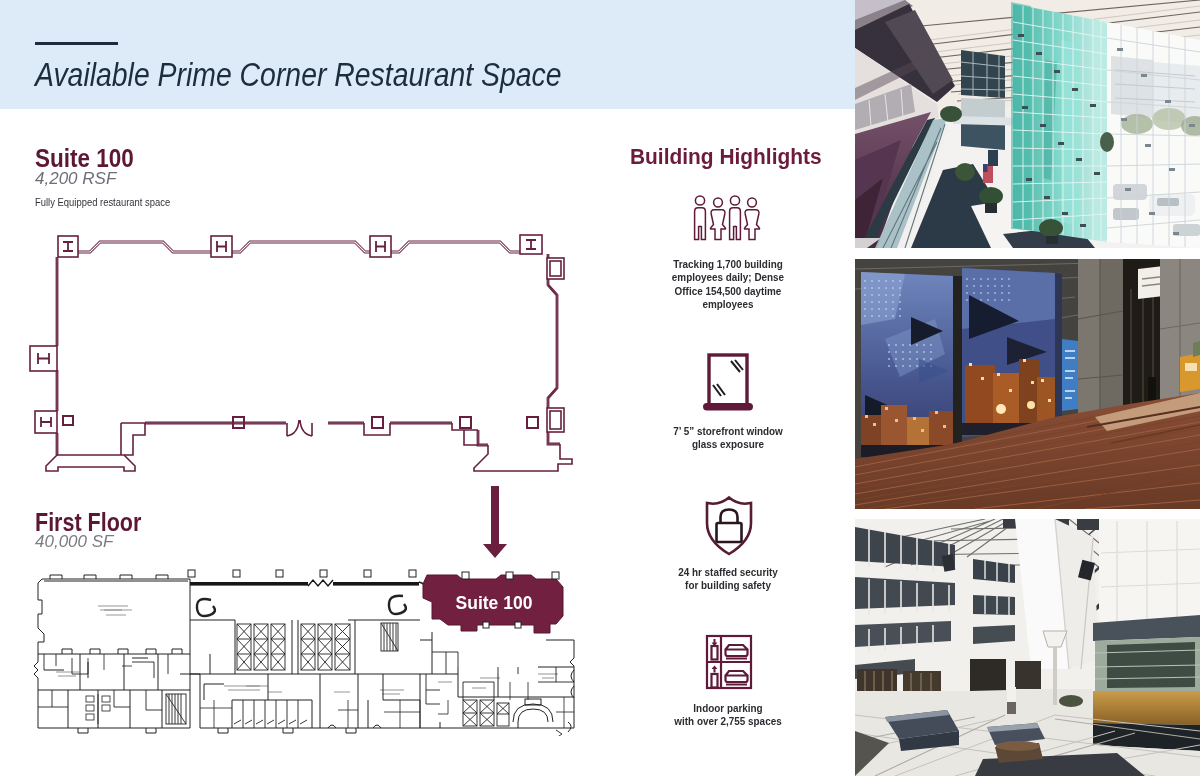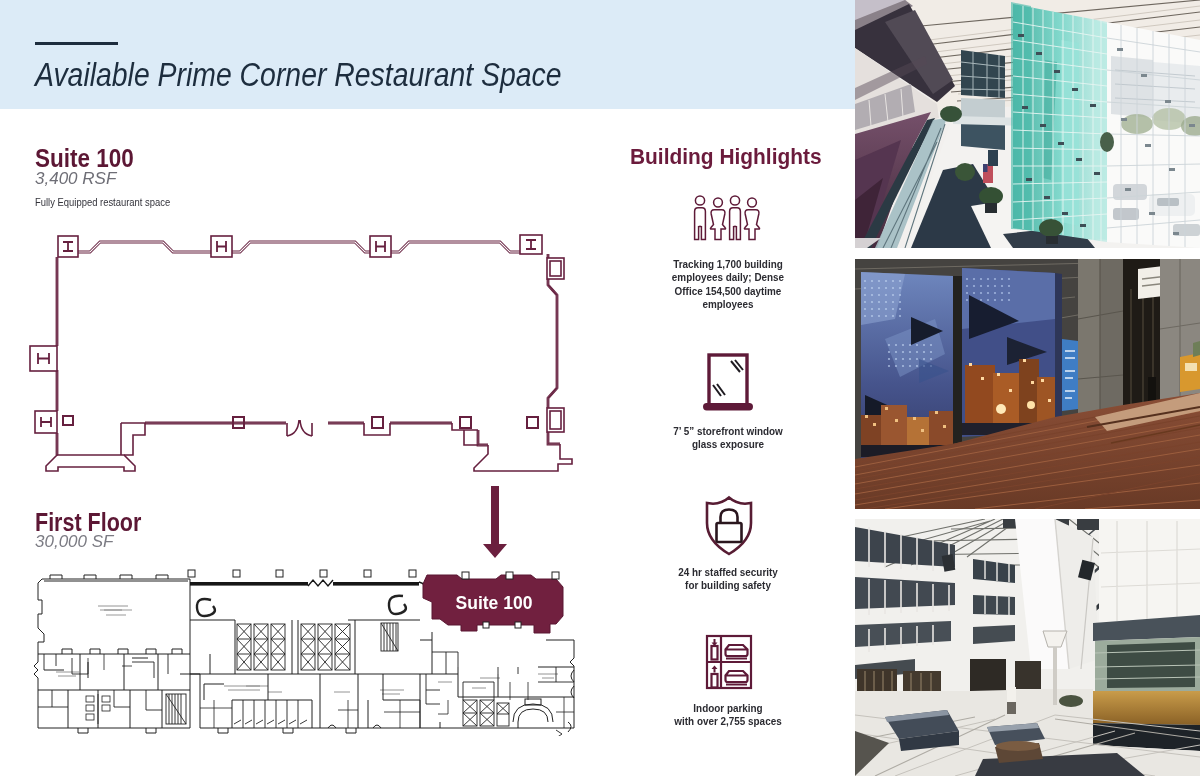--- a/index.html
+++ b/index.html
@@ -11,21 +11,21 @@
 <body>
 
 <div class="abs" style="left:0;top:0;width:855px;height:109px;background:#dcebf7;"></div>
 
 <div class="abs" style="left:35px;top:42px;width:83px;height:3px;background:#1d2d3e;"></div>
 
 <div class="abs" style="left:35px;top:55px;font-style:italic;font-size:34px;color:#1d2d3e;white-space:nowrap;transform:scaleX(0.835);transform-origin:left top;">Available Prime Corner Restaurant Space</div>
 
 <div class="abs" style="left:35px;top:144px;font-weight:bold;font-size:25px;color:#5c1734;white-space:nowrap;transform:scaleX(0.90);transform-origin:left top;">Suite 100</div>
 
-<div class="abs" style="left:35px;top:169px;font-style:italic;font-size:17px;color:#6e6e76;white-space:nowrap;transform:scaleX(1.0);transform-origin:left top;">3,400 RSF</div>
+<div class="abs" style="left:35px;top:169px;font-style:italic;font-size:17px;color:#6e6e76;white-space:nowrap;transform:scaleX(1.0);transform-origin:left top;">4,200 RSF</div>
 
 <div class="abs" style="left:35px;top:196px;font-size:11.5px;color:#33333b;white-space:nowrap;transform:scaleX(0.82);transform-origin:left top;">Fully Equipped restaurant space</div>
 
 <svg class="abs" style="left:28px;top:228px;" width="550" height="250" viewBox="0 0 550 250">
 <g stroke="#66203f" fill="none" stroke-width="2.8">
   <path d="M50 24 L62 24 L72 14 L135 14 L145 24 L183 24 M204 24 L212 24 L222 14 L327 14 L337 24 L342 24 M363 24 L371 24 L381 14 L472 14 L482 24 L492 24"></path>
   <path d="M520 26 L520 30 M520 51 L520 57 L529 67 L529 160 L520 170 L520 180 M520 204 L520 216 L532 216"></path>
   <path d="M29 29 L29 118 M29 142 L29 183 M29 205 L29 227"></path>
   <path d="M117 195 L258 195"></path>
   <path d="M300 195 L336 195 M362 195 L424 195 M450 202 L450 217 L460 217"></path>
@@ -100,21 +100,21 @@
   <path d="M498 12 L508 12 M498 21 L508 21 M503 12 L503 21"></path>
 
   <path d="M10 125 L10 136 M21 125 L21 136 M10 130.5 L21 130.5"></path>
 
   <path d="M13 189 L13 199 M23 189 L23 199 M13 194 L23 194"></path>
 </g>
 </svg>
 
 <div class="abs" style="left:35px;top:508px;font-weight:bold;font-size:25px;color:#5c1734;white-space:nowrap;transform:scaleX(0.86);transform-origin:left top;">First Floor</div>
 
-<div class="abs" style="left:35px;top:532px;font-style:italic;font-size:17px;color:#7b7b83;white-space:nowrap;transform:scaleX(1.0);transform-origin:left top;">30,000 SF</div>
+<div class="abs" style="left:35px;top:532px;font-style:italic;font-size:17px;color:#7b7b83;white-space:nowrap;transform:scaleX(1.0);transform-origin:left top;">40,000 SF</div>
 
 <svg class="abs" style="left:478px;top:486px;" width="34" height="73" viewBox="0 0 34 73">
   <path d="M13 0 L21 0 L21 58 L29 58 L17 72 L5 58 L13 58 Z" fill="#6b1f3e"></path>
 </svg>
 
 <svg class="abs" style="left:28px;top:562px;" width="552" height="174" viewBox="0 0 552 174">
 <g stroke="#222" stroke-width="1" fill="none">
 
   <path d="M14 17 L10 21 L10 38 L14 38 L14 52 L10 52 L10 66 L16 72 L16 80 L10 80 L10 92 L162 92 L162 17 Z"></path>
 

